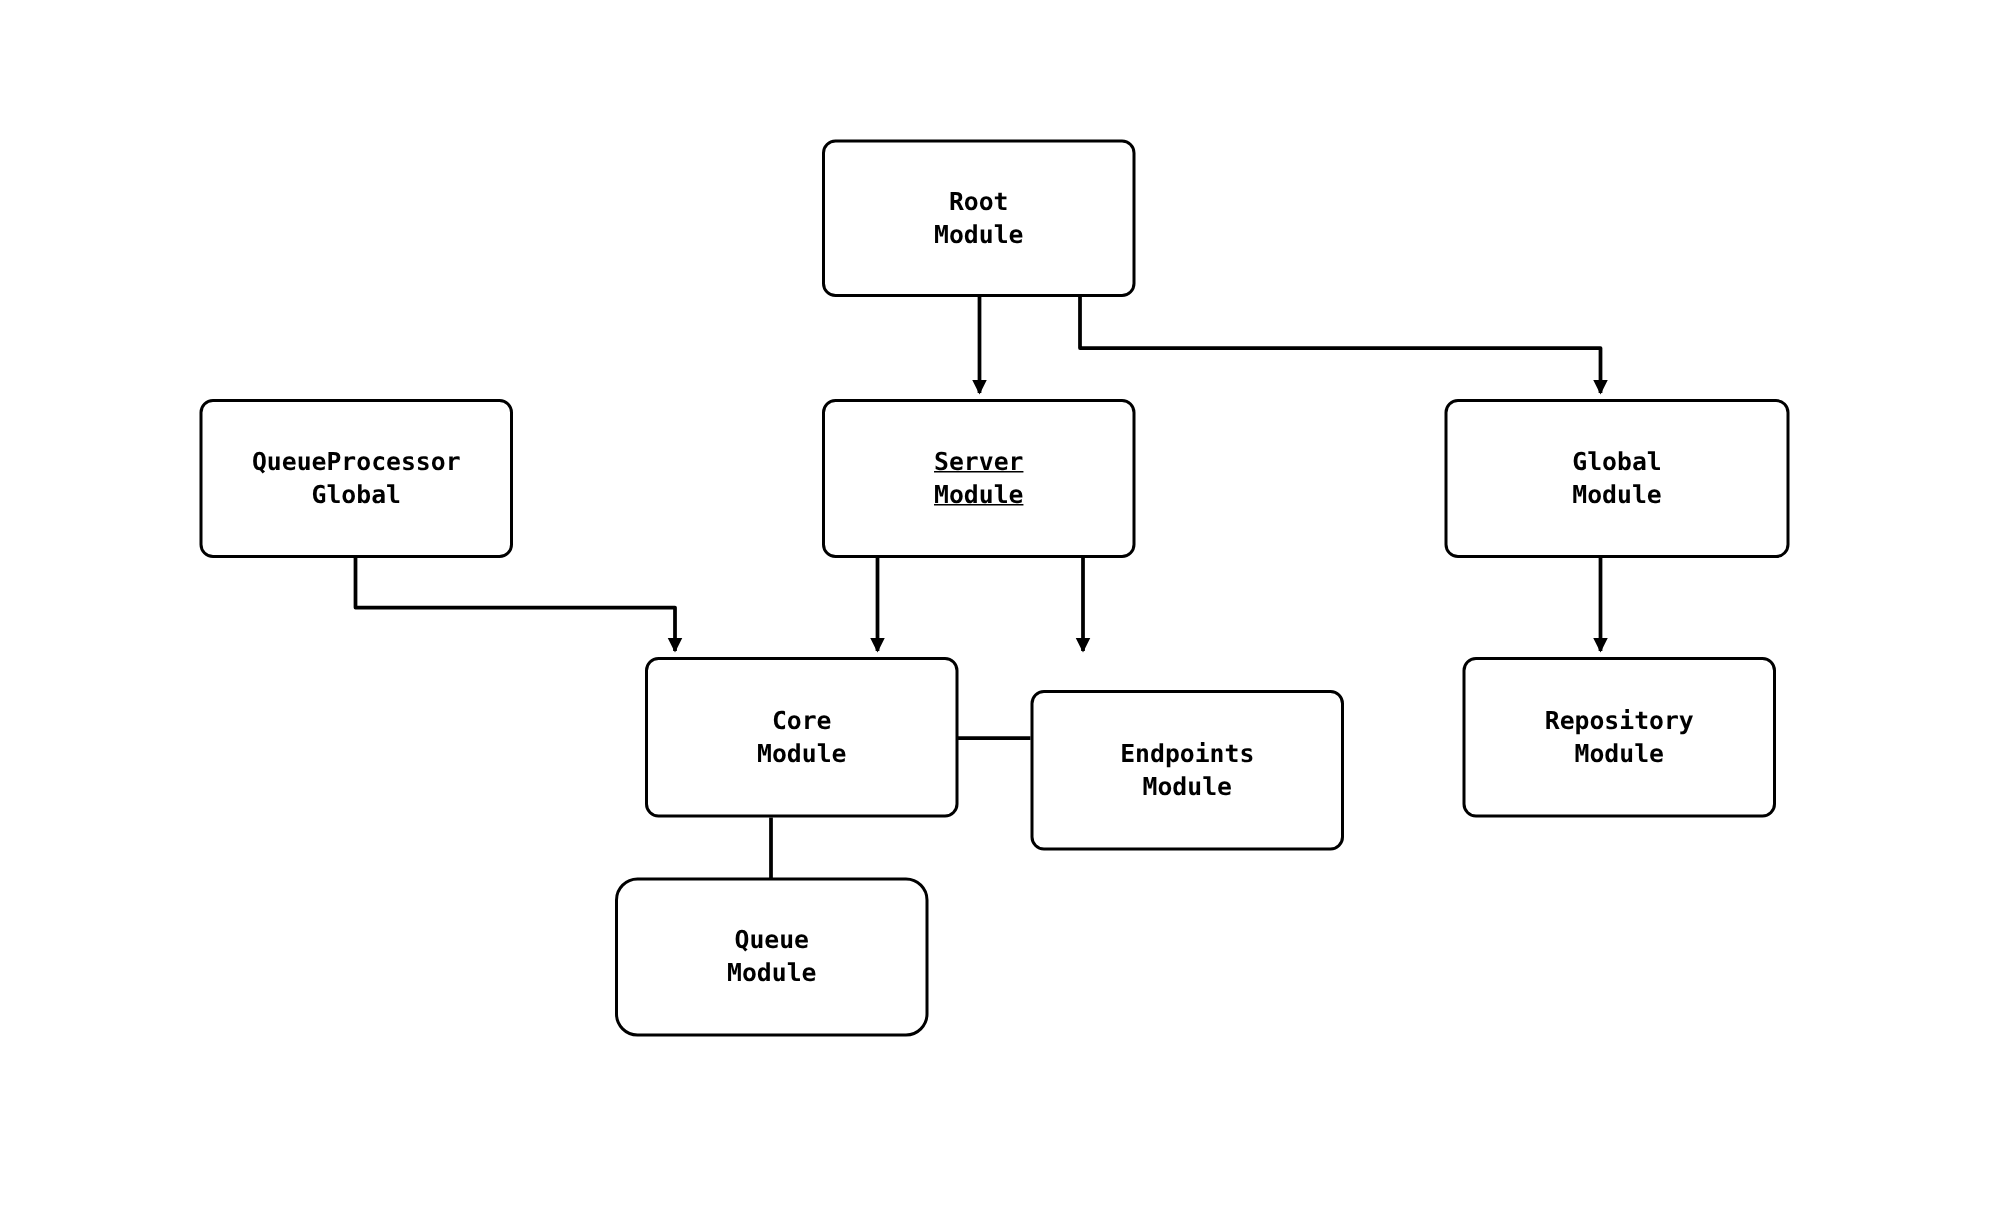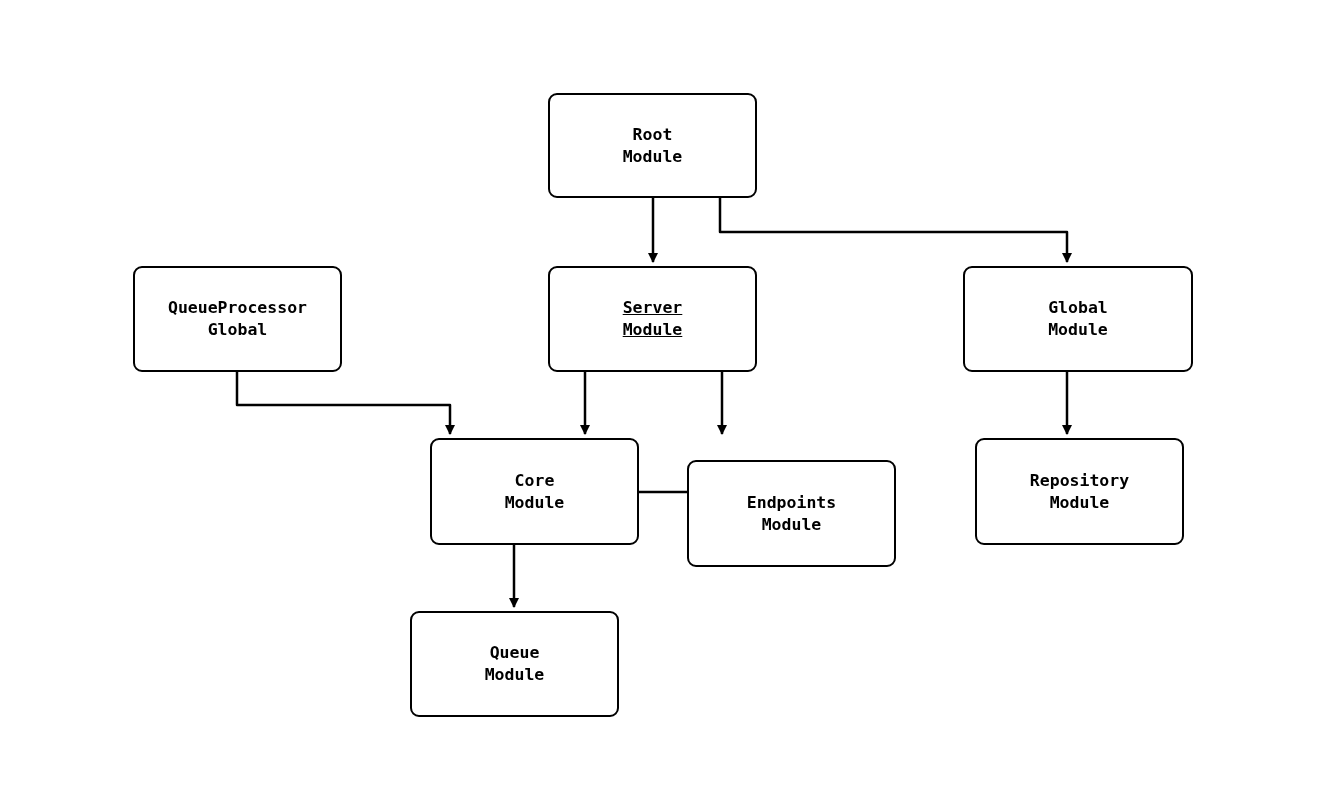--- a/index.html
+++ b/index.html
@@ -39,21 +39,21 @@
     color: #000000;
     white-space: pre-line;
   }
   .node-root          { left: 548px; top: 93px;  width: 209px; height: 105px; }
   .node-queueprocessor{ left: 133px; top: 266px; width: 209px; height: 106px; }
   .node-server        { left: 548px; top: 266px; width: 209px; height: 106px; text-decoration: underline; }
   .node-global        { left: 963px; top: 266px; width: 230px; height: 106px; }
   .node-core          { left: 410px; top: 438px; width: 209px; height: 107px; margin-left: 20px; }
   .node-endpoints     { left: 687px; top: 460px; width: 209px; height: 107px; }
   .node-repository    { left: 963px; top: 438px; width: 209px; height: 107px; margin-left: 12px; }
-  .node-queue         { left: 410px; top: 611px; width: 209px; height: 106px; }
+  .node-queue         { left: 410px; top: 585px; width: 209px; height: 106px; border-radius: 15px; }
   .edge {
     fill: none;
     stroke: #000000;
     stroke-width: 2.5;
     stroke-linejoin: round;
   }
 </style>
 </head>
 <body>
 

